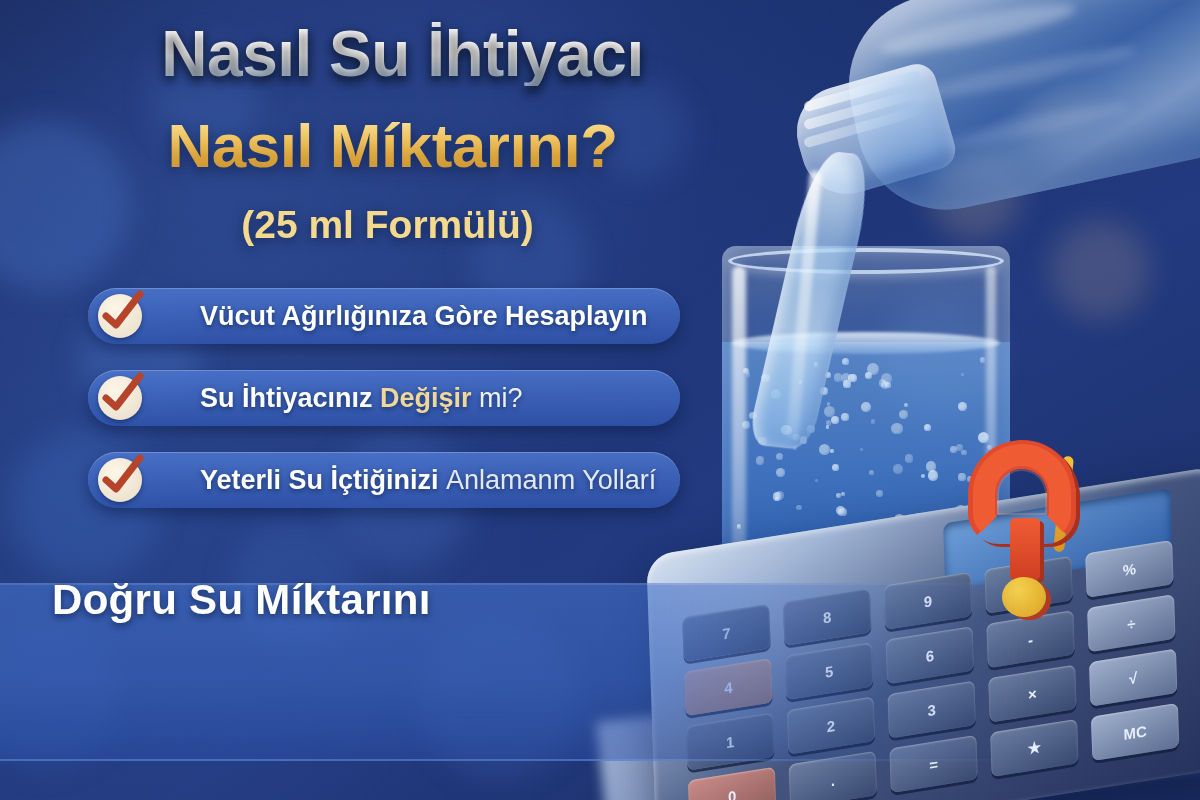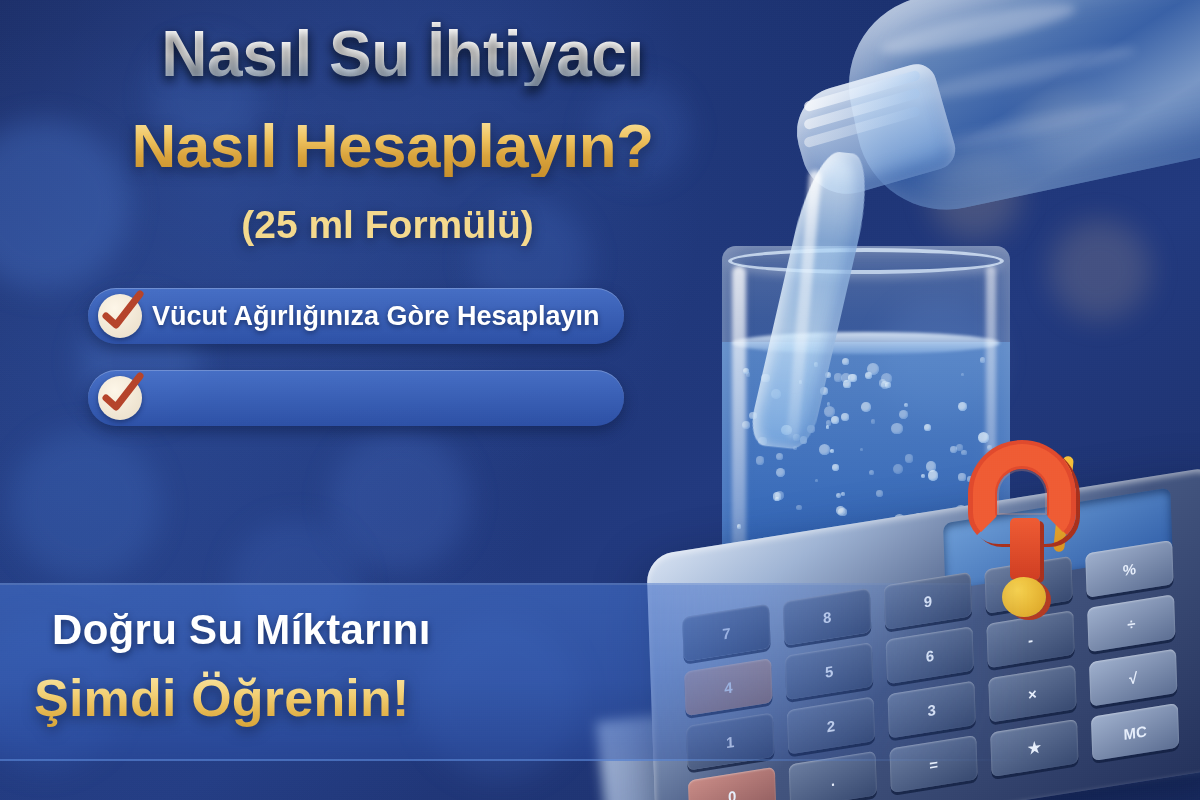--- a/index.html
+++ b/index.html
@@ -149,35 +149,35 @@
     border-radius:30px;margin-bottom:26px;padding-left:8px;padding-right:24px;
     background:linear-gradient(180deg,rgba(74,116,205,.88),rgba(45,82,170,.88));
     box-shadow:0 6px 14px rgba(8,22,60,.45), inset 0 1px 0 rgba(255,255,255,.22);
   }
   .check-wrap{position:relative;width:48px;height:48px;flex:0 0 48px;margin-right:8px;}
   .check-circle{position:absolute;left:2px;top:2px;width:44px;height:44px;border-radius:50%;
     background:radial-gradient(circle at 38% 32%,#fdf6e8,#e8dcc6);
     box-shadow:0 2px 5px rgba(6,18,50,.45);}
   .check-mark{position:absolute;left:0;top:-2px;width:48px;height:48px;}
   .pill-text{font-size:27px;font-weight:600;color:#ffffff;white-space:nowrap;
-    text-shadow:0 2px 5px rgba(6,18,50,.55);}
+    text-shadow:0 2px 5px rgba(6,18,50,.55);margin-left:48px;}
   .pill-text .gold{color:#efd79a;}
   .pill-text .dim{color:#e3e9f2;font-weight:500;}
   .pill-text .lt{color:#eef2f8;font-weight:500;}
 
   
   .band{
     position:absolute;left:0;top:583px;width:1030px;height:178px;
     background:linear-gradient(180deg,rgba(66,110,200,.62) 0%,rgba(58,100,190,.60) 55%,rgba(44,80,168,.45) 100%);
     border-top:2px solid rgba(150,185,240,.35);
     border-bottom:2px solid rgba(120,160,225,.25);
     -webkit-mask-image:linear-gradient(90deg,#000 0%,#000 62%,rgba(0,0,0,.25) 88%,rgba(0,0,0,0) 100%);
     mask-image:linear-gradient(90deg,#000 0%,#000 62%,rgba(0,0,0,.25) 88%,rgba(0,0,0,0) 100%);
   }
-  .cta1{position:absolute;left:52px;top:606px;font-size:42px;font-weight:600;color:#ffffff;
+  .cta1{position:absolute;left:52px;top:576px;font-size:42px;font-weight:600;color:#ffffff;
     text-shadow:0 3px 7px rgba(6,18,50,.6);letter-spacing:.3px;text-align:center;}
   .cta2{position:absolute;left:34px;top:668px;font-size:52px;font-weight:800;letter-spacing:.2px;
     background:linear-gradient(180deg,#fbe9ad 0%,#f2cf73 45%,#e3b44c 75%,#d6a438 100%);
     -webkit-background-clip:text;background-clip:text;color:transparent;
     filter:drop-shadow(0 4px 7px rgba(6,18,50,.62));}
 
   .surface{position:absolute;left:600px;top:690px;width:600px;height:110px;
     background:linear-gradient(160deg,rgba(205,222,245,.75),rgba(150,180,225,.55));
     transform:rotate(-6deg);filter:blur(6px);}
 </style>
@@ -347,21 +347,21 @@
 
   <div class="qmark">
     <div class="q-edge"></div>
     <div class="q-hook"></div>
     <div class="q-hook2"></div>
     <div class="q-stem"></div>
     <div class="q-dot"></div>
   </div>
 
   <div class="title1">Nasıl Su İhtiyacı</div>
-  <div class="title2">Nasıl Hesaplayın?</div>
+  <div class="title2">Nasıl Míktarını?</div>
   <div class="title3">(25 ml Formülü)</div>
 
   <div class="bullets">
 
     <div class="pill">
       <span class="check-wrap">
         <span class="check-circle"></span>
         <svg class="check-mark" viewBox="0 0 48 48">
           <path d="M10 26 L20 35 L44 4" fill="none" stroke="#b5432a" stroke-width="7" stroke-linecap="round" stroke-linejoin="round"></path>
         </svg>
@@ -369,23 +369,32 @@
       <span class="pill-text">Vücut Ağırlığınıza Gòre Hesaplayın</span>
     </div>
 
     <div class="pill">
       <span class="check-wrap">
         <span class="check-circle"></span>
         <svg class="check-mark" viewBox="0 0 48 48">
           <path d="M10 26 L20 35 L44 4" fill="none" stroke="#b5432a" stroke-width="7" stroke-linecap="round" stroke-linejoin="round"></path>
         </svg>
       </span>
+      <span class="pill-text"><span>Su İhtiyacınız </span><span class="gold">Değişir</span><span class="lt"> mi?</span></span>
     </div>
 
+    <div class="pill">
+      <span class="check-wrap">
+        <span class="check-circle"></span>
+        <svg class="check-mark" viewBox="0 0 48 48">
+          <path d="M10 26 L20 35 L44 4" fill="none" stroke="#b5432a" stroke-width="7" stroke-linecap="round" stroke-linejoin="round"></path>
+        </svg>
+      </span>
+      <span class="pill-text"><span>Yeterli Su İçtiğinizi </span><span class="dim">Anlamanm Yollarí</span></span>
+    </div>
 
   </div>
 
   <div class="band"></div>
   <div class="cta1">Doğru Su Míktarını</div>
-  <div class="cta2">Şimdi Öğrenin!</div>
 
   <div class="noise"></div>
 </div>
 
 </body></html>

